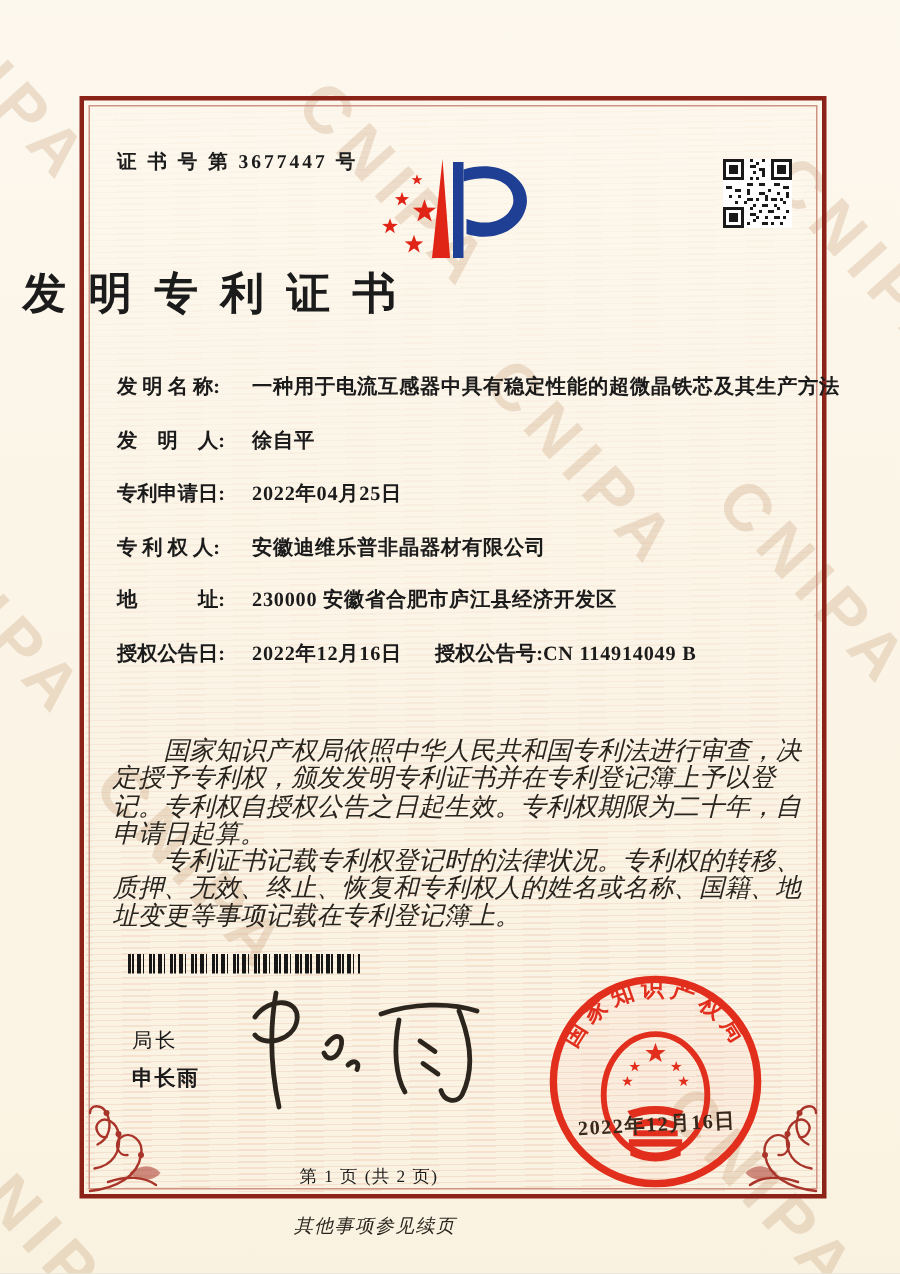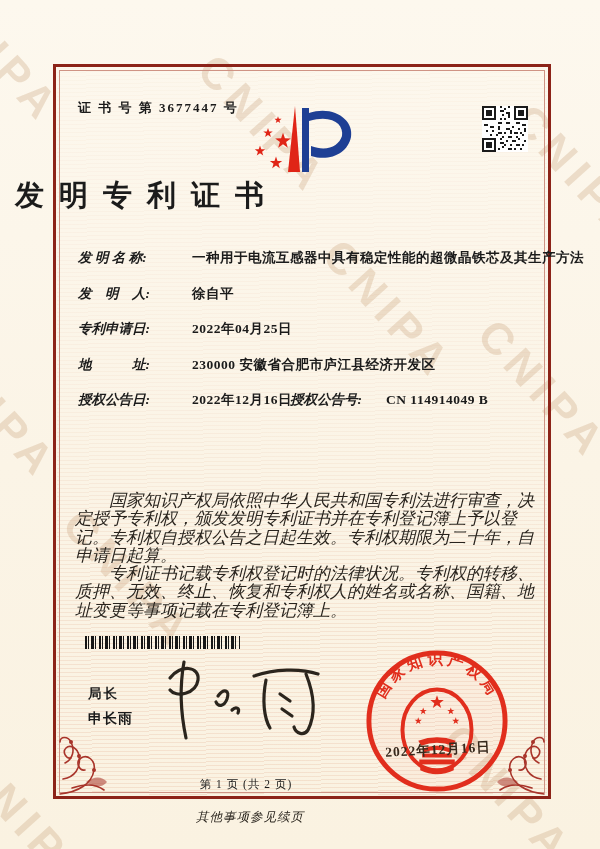--- a/index.html
+++ b/index.html
@@ -21,36 +21,36 @@
   .flourish{z-index:3;}
   
   .cert-no{left:78px;top:99px;font-size:13px;letter-spacing:2px;font-weight:bold;z-index:4;}
   .logo{left:238px;top:100px;z-index:4;}
   .qr{left:482px;top:106px;z-index:4;background:#fff;}
   .title{left:0;top:176px;width:600px;text-align:left;font-size:29px;font-weight:bold;
          letter-spacing:15px;text-indent:15px;z-index:4;}
   
   .fields{left:78px;top:250px;width:462px;z-index:4;font-size:13.5px;font-weight:bold;line-height:16px;}
   .frow{display:flex;margin-bottom:19.5px;white-space:pre;}
-  .flabel{display:inline-block;min-width:90px;font-style:italic;}
+  .flabel{display:inline-block;min-width:90px;}
   .fgroup{display:inline-flex;width:212px;}
-  .fvalue{letter-spacing:0.5px;margin-left:24px;}
+  .fvalue{letter-spacing:0.5px;}
   
   .body-text{left:75px;top:492px;width:465px;z-index:4;font-size:17px;font-style:italic;
              line-height:18.3px;color:#29241e;}
   .body-text p{margin:0;text-indent:2em;}
   
   .barcode{left:85px;top:636px;width:155px;height:13px;z-index:4;
       background:repeating-linear-gradient(90deg,
         #161616 0 2px,transparent 2px 3px,
         #161616 3px 4px,transparent 4px 6px,
         #161616 6px 9px,transparent 9px 10px,
         #161616 10px 11px,transparent 11px 14px);}
   
-  .director-title{left:88px;top:685px;font-size:13.5px;font-weight:bold;z-index:4;
+  .director-title{left:88px;top:685px;font-size:13.5px;font-weight:normal;z-index:4;
       font-family:"Liberation Sans","DejaVu Sans",sans-serif;letter-spacing:2px;}
   .director-name{left:88px;top:710px;font-size:14px;font-weight:bold;z-index:4;
       font-family:"Liberation Sans","DejaVu Sans",sans-serif;letter-spacing:1px;}
   .signature{left:150px;top:652px;z-index:4;}
   
   .seal{left:363px;top:647px;width:148px;height:148px;z-index:5;}
   .seal-date{left:360px;top:741px;width:156px;text-align:center;font-size:13.5px;font-weight:bold;
       color:#38291c;letter-spacing:1px;transform:rotate(-3deg);z-index:6;}
   
   .page-num{left:0;top:777px;width:492px;text-align:center;font-size:11.5px;z-index:4;letter-spacing:1px;}
@@ -185,20 +185,24 @@
     </div>
     <div class="frow">
       <span class="flabel">发　明　人:</span>
       <span class="fvalue">徐自平</span>
     </div>
     <div class="frow">
       <span class="flabel">专利申请日:</span>
       <span class="fvalue">2022年04月25日</span>
     </div>
     <div class="frow">
+      <span class="flabel">专 利 权 人:</span>
+      <span class="fvalue">安徽迪维乐普非晶器材有限公司</span>
+    </div>
+    <div class="frow">
       <span class="flabel">地　　　址:</span>
       <span class="fvalue">230000 安徽省合肥市庐江县经济开发区</span>
     </div>
     <div class="frow">
       <span class="fgroup">
         <span class="flabel">授权公告日:</span>
         <span class="fvalue">2022年12月16日</span>
       </span>
       <span class="flabel" style="min-width:72px">授权公告号:</span>
       <span class="fvalue">CN 114914049 B</span>

